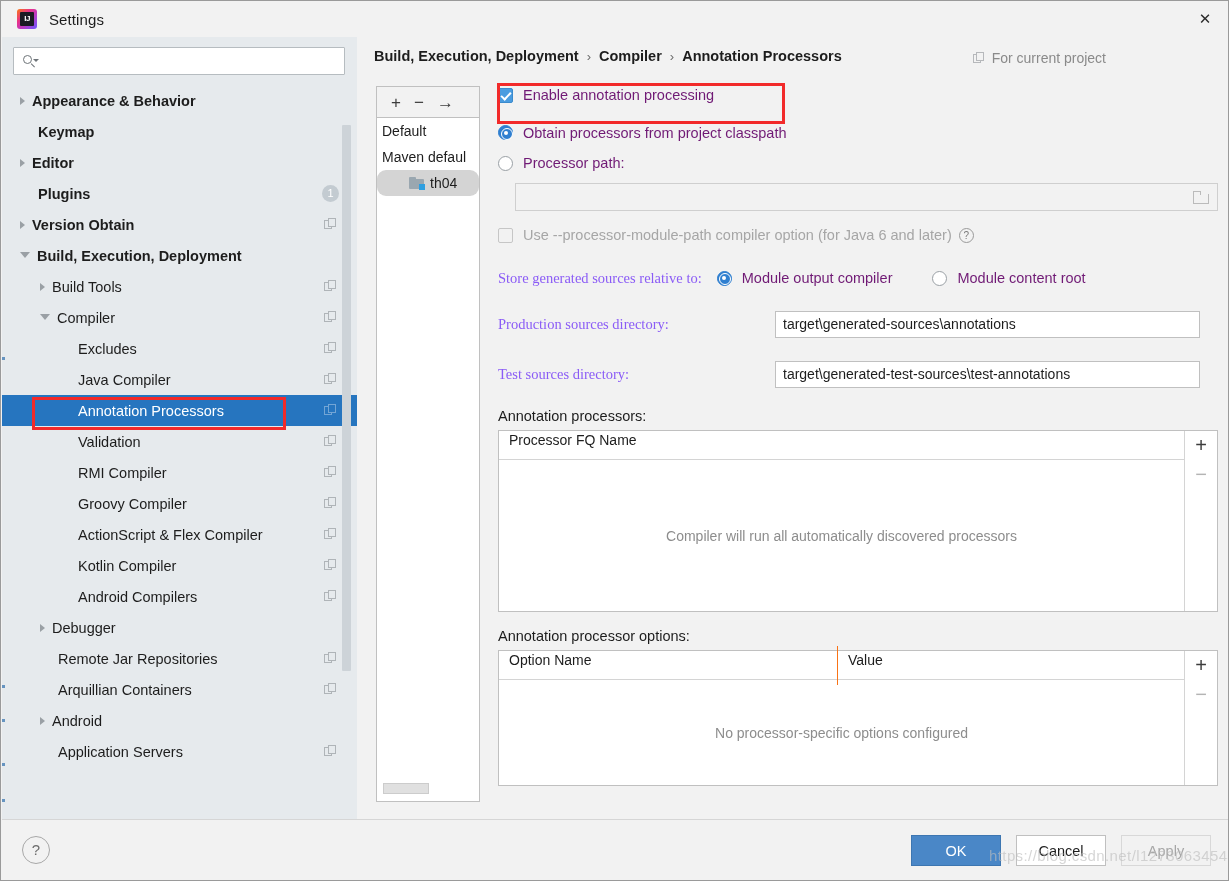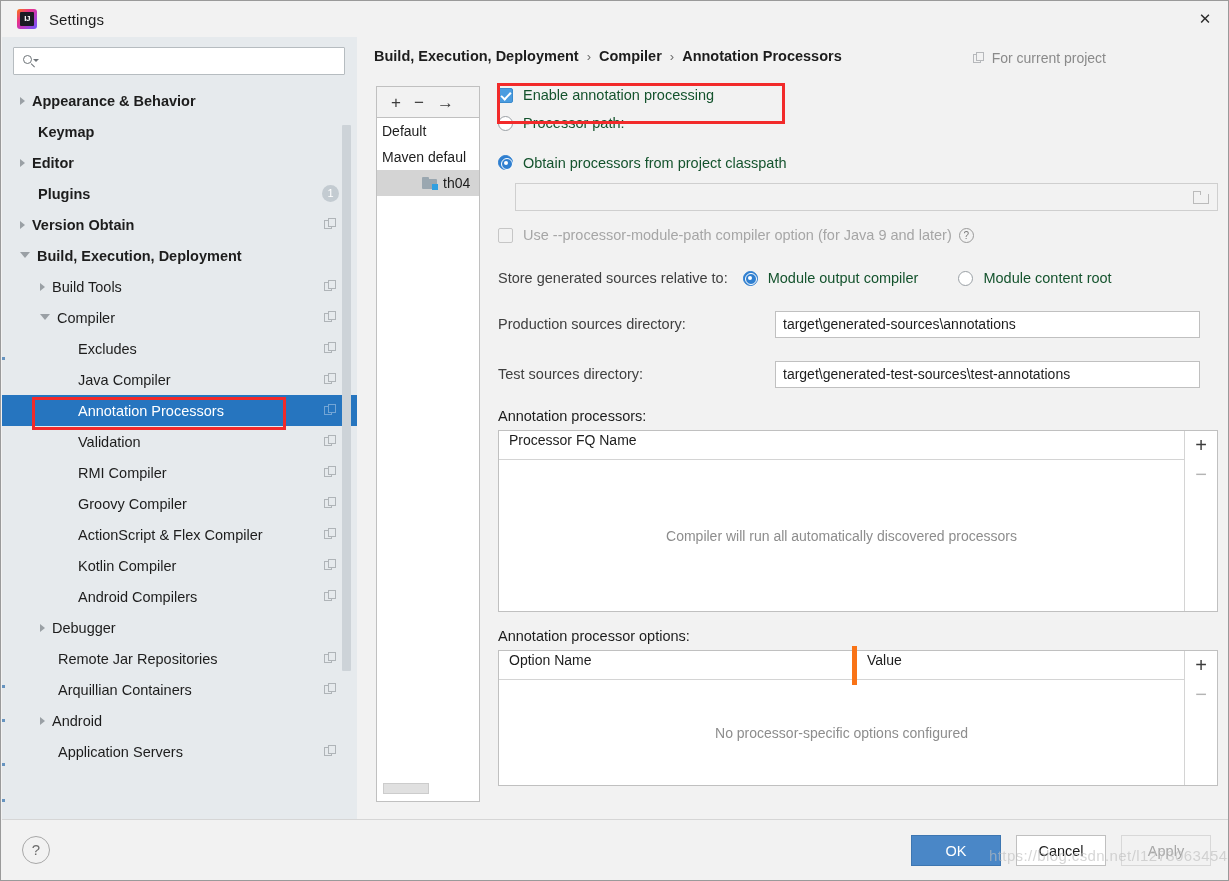--- a/index.html
+++ b/index.html
@@ -175,21 +175,21 @@
   .profiles-toolbar {
     height: 31px; background: #f2f2f2; border-bottom: 1px solid #c0c0c0;
     display: flex; align-items: center; gap: 13px; padding-left: 14px;
     font-size: 17px; color: #3c3c3c;
   }
   .profiles-toolbar span { cursor: default; line-height: 1; }
   .profile-item {
     height: 26px; display: flex; align-items: center; padding-left: 5px;
     font-size: 14px; color: #1d1d1d; white-space: nowrap; overflow: hidden;
   }
-  .profile-item.indented { padding-left: 45px; }
+  .profile-item.indented { padding-left: 32px; border-radius: 9px; }
   .profile-item.selected { background: #d4d4d4; }
   .folder-icon {
     width: 15px; height: 12px; position: relative; flex: none; margin-right: 6px;
   }
   .folder-icon .body {
     position: absolute; left: 0; top: 2px; width: 15px; height: 10px;
     background: #9aa7b0; border-radius: 1px;
   }
   .folder-icon .tab {
     position: absolute; left: 0; top: 0px; width: 7px; height: 3px;
@@ -232,21 +232,21 @@
   .radio.on { border-color: #2f7fd0; background: #2f7fd0; }
   .radio.on:after {
     content: ""; position: absolute; left: 4.5px; top: 4.5px;
     width: 4px; height: 4px; border-radius: 50%; background: #ffffff;
   }
   .radio.on:before {
     content: ""; position: absolute; left: 1.5px; top: 1.5px;
     width: 10px; height: 10px; border-radius: 50%; border: 1.5px solid #ffffff;
   }
 
-  .lbl { font-size: 14.5px; color: #14532d; margin-left: 10px; }
+  .lbl { font-size: 14.5px; color: #701a75; margin-left: 10px; }
   .lbl.muted { color: #a6a6a6; }
 
   .hl-enable {
     position: absolute; left: 496px; top: 82px;
     width: 288px; height: 41px; border: 3px solid #f22a2a;
     pointer-events: none; z-index: 8;
   }
 
   .path-field {
     width: 703px; height: 28px; background: #f2f2f2;
@@ -260,21 +260,21 @@
     border: 1.4px solid #7a7a7a; border-top: none; }
   .folder-btn .ft { position: absolute; left: 0; top: 0; width: 8px; height: 4px;
     border: 1.4px solid #7a7a7a; border-bottom: none; }
 
   .help-q {
     width: 15px; height: 15px; border-radius: 50%; border: 1.3px solid #9a9a9a;
     color: #7a7a7a; font-size: 10px; line-height: 13px; text-align: center;
     display: inline-block; margin-left: 7px; vertical-align: middle;
   }
 
-  .field-label { font-size: 14.5px; color: #404040; }
+  .field-label { font-size: 14.5px; color: #8b5cf6; font-family: Liberation Serif, serif; }
   .text-input {
     height: 27px; border: 1px solid #c0c0c0; background: #ffffff;
     font-family: "Liberation Sans", sans-serif; font-size: 14px;
     color: #1d1d1d; padding: 0 7px; outline: none;
   }
 
   .section-label { font-size: 14.5px; color: #1d1d1d; }
 
   .tbl {
     border: 1px solid #c0c0c0; background: #ffffff; position: relative;
@@ -282,21 +282,21 @@
   }
   .tbl-main { flex: 1; position: relative; }
   .tbl-head {
     height: 29px; border-bottom: 1px solid #d4d4d4; display: flex;
     align-items: center;
   }
   .tbl-head .th {
     font-size: 14px; color: #1d1d1d; padding-left: 10px; height: 39px;
     line-height: 29px;
   }
-  .tbl-head .th.col2 { border-left: 5px solid #f97316; margin-left: 15px; }
+  .tbl-head .th.col2 { border-left: 1px solid #f97316; }
   .tbl-empty {
     display: flex; align-items: center; justify-content: center;
     font-size: 14px; color: #8d8d8d; text-align: center;
   }
   .tbl-side {
     width: 33px; border-left: 1px solid #d4d4d4;
     display: flex; flex-direction: column; align-items: center;
     padding-top: 4px; gap: 12px; background: #ffffff;
   }
   .tbl-side .plus { font-size: 20px; color: #3c3c3c; line-height: 20px; }
@@ -568,42 +568,42 @@
       </div>
     </div>
 
     <div class="form">
 
       <div class="row" style="height:26px">
         <span class="chk checked"></span>
         <span class="lbl">Enable annotation processing</span>
       </div>
 
+      <div class="row" style="height:31px;margin-top:9px">
+        <span class="radio on"></span>
+        <span class="lbl">Obtain processors from project classpath</span>
+      </div>
+
       <div class="row" style="height:30px">
         <span class="radio"></span>
         <span class="lbl">Processor path:</span>
-      </div>
-
-      <div class="row" style="height:31px;margin-top:9px">
-        <span class="radio on"></span>
-        <span class="lbl">Obtain processors from project classpath</span>
       </div>
 
       <div style="margin-left:17px;margin-top:5px">
         <div class="path-field">
           <span class="folder-btn">
             <span class="ft"></span>
               <span class="fb"></span>
           </span>
         </div>
       </div>
 
       <div class="row" style="height:26px;margin-top:11px">
         <span class="chk disabled"></span>
-        <span class="lbl muted">Use --processor-module-path compiler option (for Java 9 and later)</span>
+        <span class="lbl muted">Use --processor-module-path compiler option (for Java 6 and later)</span>
         <span class="help-q">?</span>
       </div>
 
       <div class="row" style="height:26px;margin-top:17px">
         <span class="field-label">Store generated sources relative to:</span>
         <span class="radio on" style="margin-left:15px"></span>
         <span class="lbl">Module output compiler</span>
         <span class="radio" style="margin-left:40px"></span>
         <span class="lbl">Module content root</span>
       </div>

